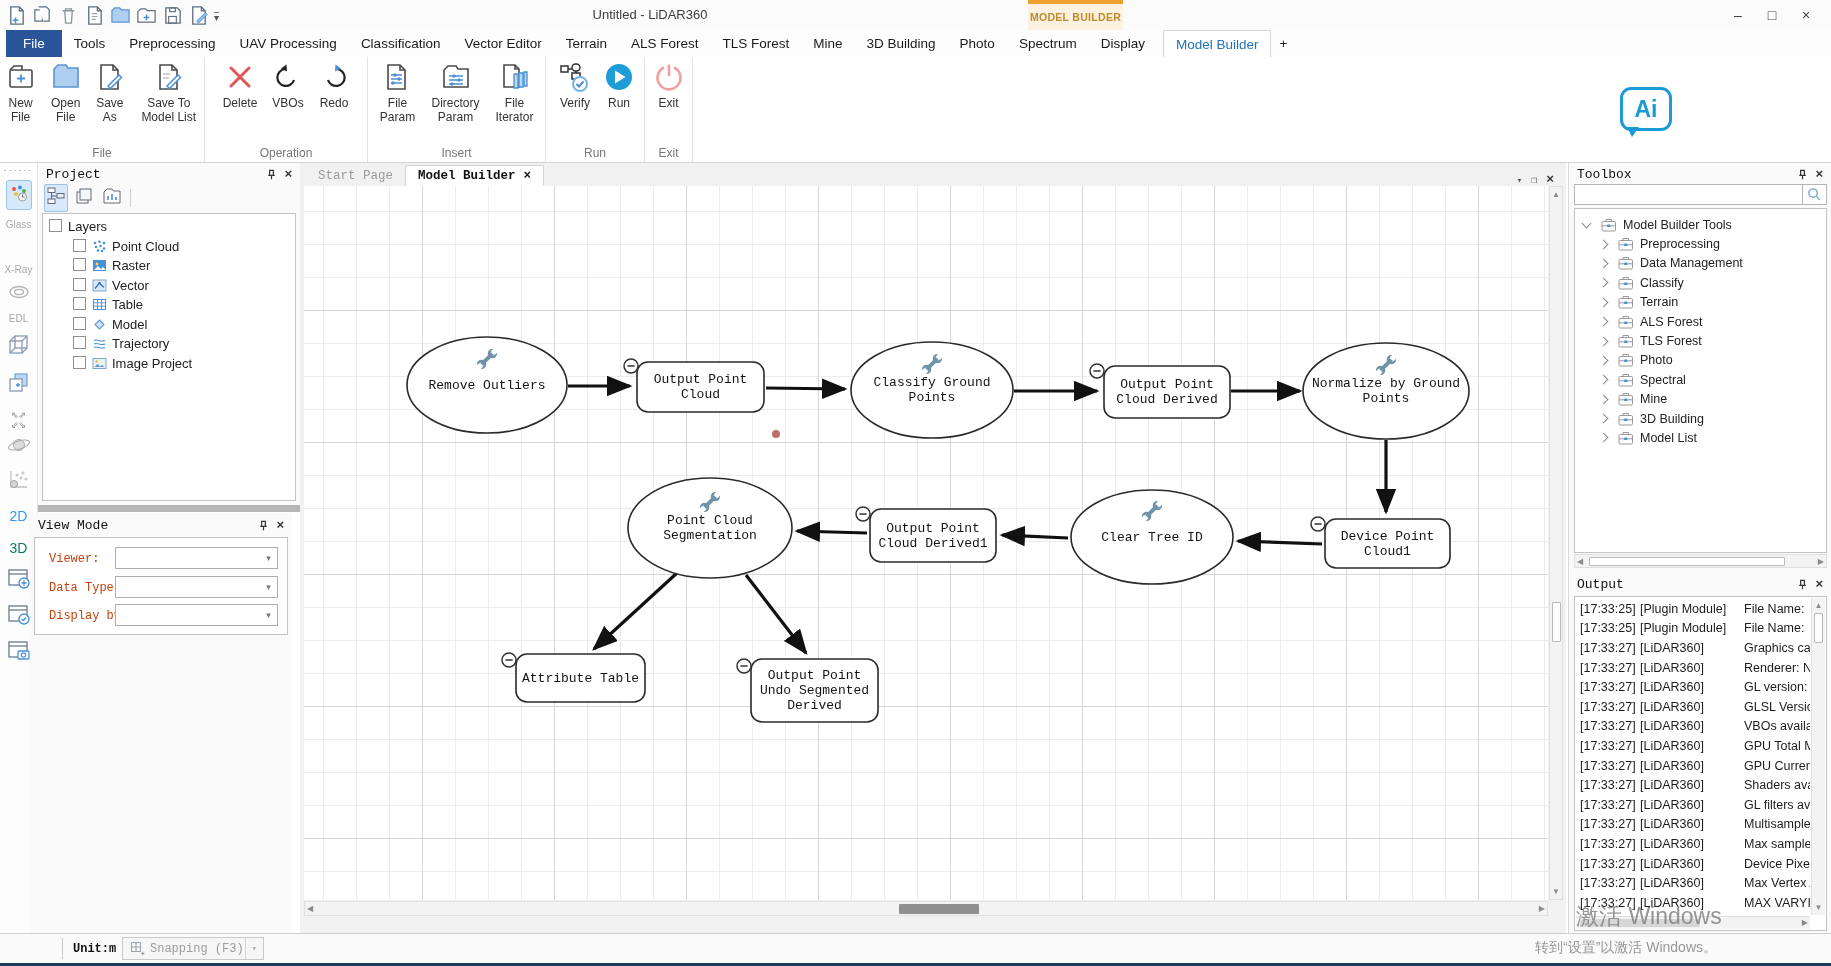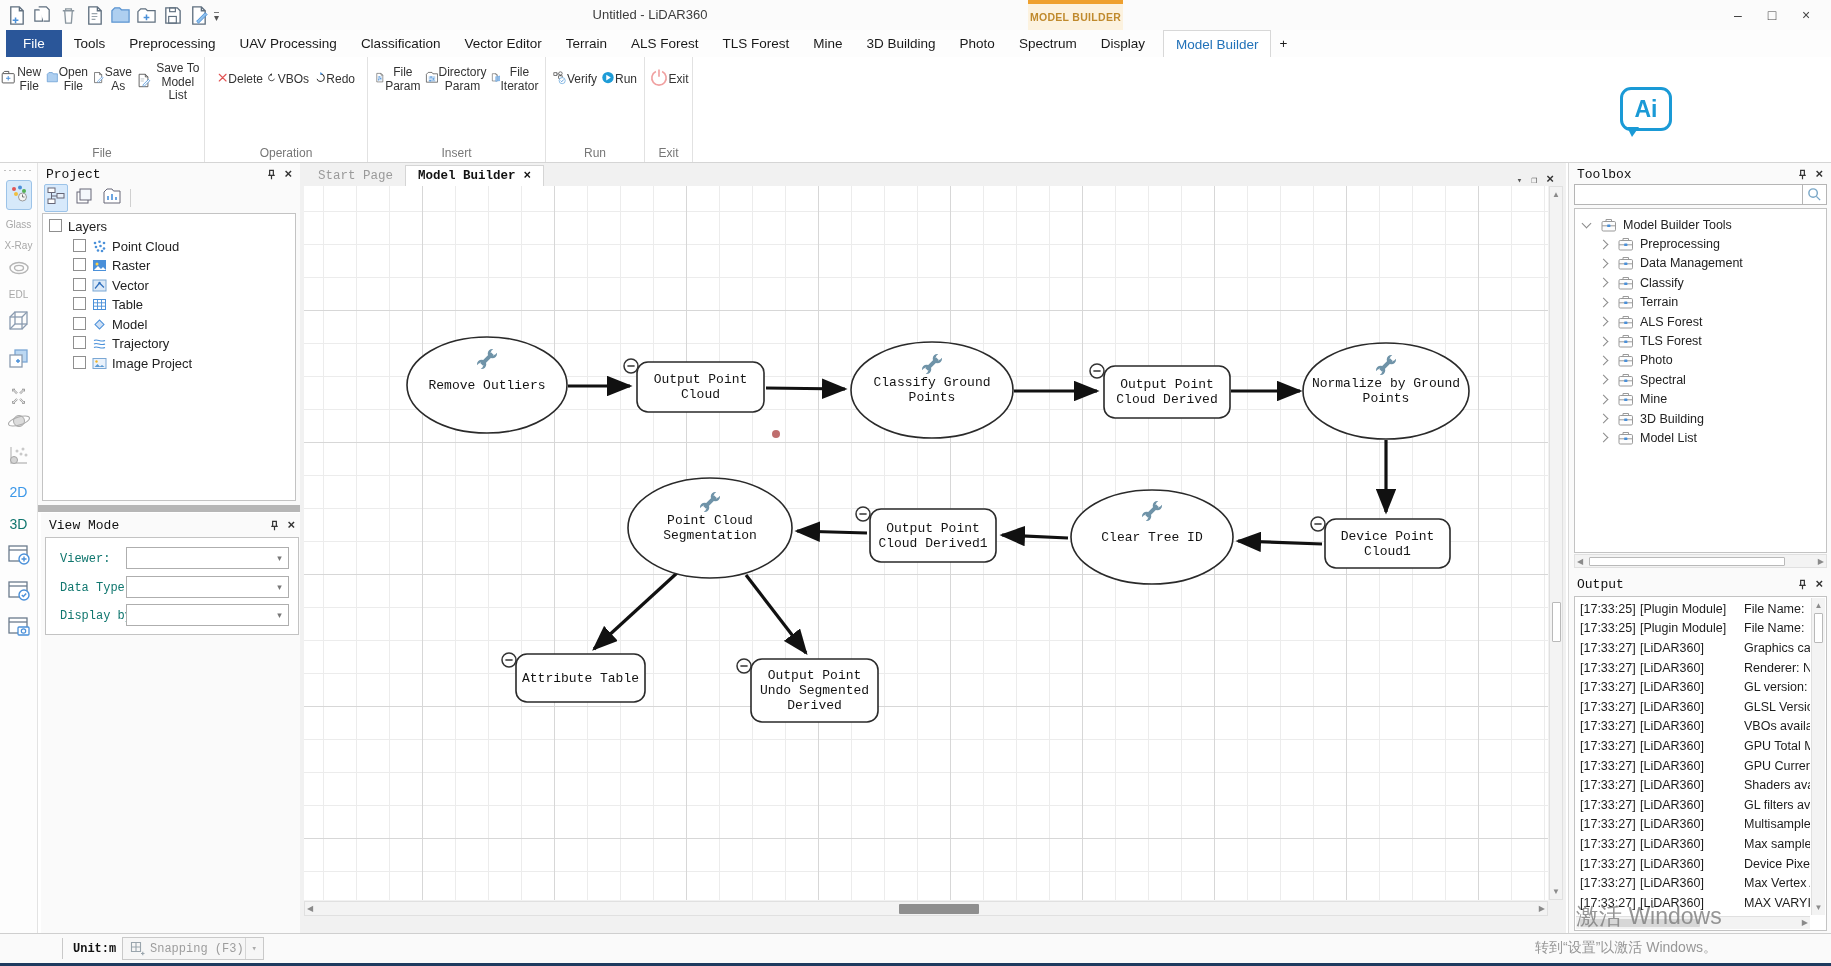--- a/index.html
+++ b/index.html
@@ -16,42 +16,42 @@
     display:flex;align-items:center;justify-content:center;font-size:10.5px;font-weight:bold;color:#c08a2d;letter-spacing:.3px}
   
   #menubar{position:absolute;left:0;top:30px;width:1831px;height:27px;background:#fdfdfd;font-size:13.5px;color:#1a1a1a}
   .mtab{height:27px;display:flex;align-items:center;padding:0 12px;white-space:nowrap;cursor:default}
   .mtab.active{background:#2a5699;color:#fff;padding:0 17px}
   .mtab.ctx{background:#fff;color:#2272b9;border:1px solid #d8d8d8;border-bottom:none}
   
   #ribbon{position:absolute;left:0;top:57px;width:1831px;height:106px;background:#fff;border-bottom:1px solid #d5d5d5}
   .rgroup{position:absolute;top:0;height:105px;border-right:1px solid #e2e2e2}
   .rbtns{display:flex;align-items:flex-start;justify-content:center;gap:4px;padding-top:5px}
-  .rbtn{display:flex;flex-direction:row;align-items:center;font-size:12px;color:#333;text-align:center;line-height:13.5px;cursor:default}
+  .rbtn{display:flex;flex-direction:column;align-items:center;font-size:12px;color:#333;text-align:center;line-height:13.5px;cursor:default}
   .rbtn svg{margin-bottom:3px}
   .rglabel{position:absolute;bottom:2px;left:0;right:0;text-align:center;font-size:12px;color:#777}
   
   #leftstrip{position:absolute;left:0;top:163px;width:38px;height:770px;background:#fdfdfd;border-right:1px solid #e3e3e3;
     display:flex;flex-direction:column;align-items:center;color:#a8a8a8}
   .lslabel{font-size:10px;color:#a8a8a8;margin:4px 0}
   .lsico{margin:5px 0}
   
   .ptitle{font-family:"Liberation Mono","DejaVu Sans Mono",monospace;font-size:13px;color:#111}
   .pinx{display:flex;gap:6px;align-items:center}
   .xglyph{font-size:13px;font-weight:bold;color:#333;line-height:12px}
   #projectpanel{position:absolute;left:38px;top:163px;width:262px;height:342px;background:#fafafa}
-  #viewmode{position:absolute;left:41px;top:513px;width:262px;height:420px;background:#fafafa}
+  #viewmode{position:absolute;left:30px;top:513px;width:262px;height:420px;background:#fafafa}
   #splitterh{position:absolute;left:38px;top:505px;width:262px;height:7px;background:#b6b6b6}
   .whitebox{position:absolute;background:#fff;border:1px solid #c3c3c3}
   .trow{display:flex;height:19.5px;font-size:13px;color:#222}
   .cbx{width:13px;height:13px;border:1px solid #8f8f8f;background:#fff;flex:0 0 auto}
   .licon{width:15px;height:15px;margin:0 5px 0 6px;flex:0 0 auto}
   .combo{position:absolute;height:22px;background:#fff;border:1px solid #aeaeae;display:flex;align-items:center}
   .combo .arr{margin-left:auto;width:17px;text-align:center;color:#777;font-size:9px}
-  .vmlabel{position:absolute;font-family:"Liberation Mono","DejaVu Sans Mono",monospace;font-size:12px;color:#0f766e}
+  .vmlabel{position:absolute;font-family:"Liberation Mono","DejaVu Sans Mono",monospace;font-size:12px;color:#c2410c}
   
   #canvas{position:absolute;left:300px;top:163px;width:1266px;height:770px;background:#f1f1f1}
   #tabstrip{position:absolute;left:0;top:0;width:1266px;height:23px;background:#f1f1f1;display:flex;align-items:flex-end;
     font-family:"Liberation Mono","DejaVu Sans Mono",monospace;font-size:12.5px}
   .ctab{height:21px;display:flex;align-items:center;padding:0 12px;color:#9a9a9a;cursor:default}
   .ctab.active{background:#fff;color:#111;font-weight:bold;border:1px solid #d5d5d5;border-bottom:none}
   #grid{position:absolute;left:4px;top:23px;width:1244px;height:714px;background-color:#fff;
     background-image:
       linear-gradient(to right,#d7d7d7 1px,transparent 1px),
       linear-gradient(to bottom,#d7d7d7 1px,transparent 1px),
@@ -410,21 +410,21 @@
       <svg width="20" height="20" viewBox="0 0 20 20">
           <circle cx="5" cy="6" r="2" fill="#e25555"></circle>
           <circle cx="11" cy="4.5" r="2" fill="#4a90d9"></circle>
           <circle cx="15" cy="8" r="2" fill="#54b054"></circle>
           <circle cx="7" cy="11" r="2" fill="#f0c040"></circle>
           <circle cx="13.5" cy="14" r="4" fill="#f5f5f5" stroke="#999"></circle>
           <path d="M13.5 11.5 v2.5 h2" fill="none" stroke="#777"></path>
         </svg>
     </div>
     <div class="lslabel">Glass</div>
-    <div class="lslabel" style="margin-top:6px">X-Ray</div>
+    <div class="lslabel" style="margin-top:30px">X-Ray</div>
     <div class="lsico">
       <svg width="22" height="16" viewBox="0 0 22 16">
           <ellipse cx="11" cy="8" rx="9" ry="5.5" fill="none" stroke="#b5b5b5" stroke-width="1.4"></ellipse>
           <ellipse cx="11" cy="8" rx="4.5" ry="2.6" fill="none" stroke="#b5b5b5" stroke-width="1.4"></ellipse>
         </svg>
     </div>
     <div class="lslabel">EDL</div>
     <div class="lsico">
       <svg width="24" height="24" viewBox="0 0 24 24" fill="none" stroke="#8a9bb0" stroke-width="1.3">
           <rect x="3" y="8" width="12" height="12"></rect>

